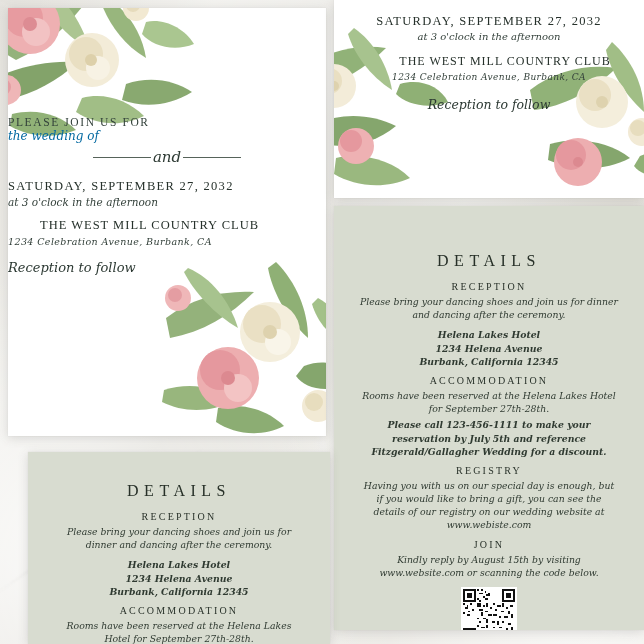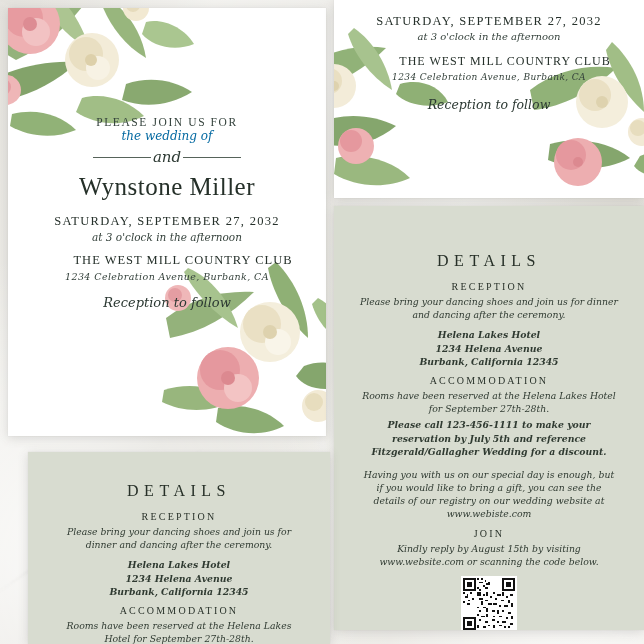--- a/index.html
+++ b/index.html
@@ -52,21 +52,20 @@
   #card-invitation-main { left: 8px;   top: 8px;   width: 318px; height: 428px; background: #ffffff; }
   #card-invitation-detail-top { left: 334px; top: 0px;   width: 310px; height: 198px; background: #ffffff; }
   #card-details-right { left: 334px; top: 206px; width: 310px; height: 424px; background: #d8dcd0; }
   #card-details-bottom { left: 28px;  top: 452px; width: 302px; height: 192px; background: #d8dcd0; }
 
   
   .inv-inner {
     position: absolute;
     left: 0; right: 0;
     top: 108px;
-    text-align: center;
     z-index: 5;
   }
   .join-line {
     font-size: 11.5px;
     letter-spacing: 1.6px;
     color: #32403a;
     font-family: "Liberation Serif", serif;
   }
   .wedding-of {
     font-size: 12px;
@@ -281,21 +280,20 @@
     </svg>
 
     <div class="inv-inner">
       <div class="join-line">PLEASE JOIN US FOR</div>
       <div class="wedding-of">the wedding of</div>
       <div class="amp-row">
         <span class="amp-rule"></span>
         <span class="amp">and</span>
         <span class="amp-rule"></span>
       </div>
-      <div class="name">Wynstone Miller</div>
       <div class="date-line">SATURDAY, SEPTEMBER 27, 2032</div>
       <div class="time-line">at 3 o'clock in the afternoon</div>
       <div class="venue-line">THE WEST MILL COUNTRY CLUB</div>
       <div class="address-line">1234 Celebration Avenue, Burbank, CA</div>
       <div class="rsvp-script">Reception to follow</div>
     </div>
   </div>
 
   <div class="card" id="card-invitation-detail-top">
 
@@ -365,20 +363,21 @@
       <div class="sec-text bold">Burbank, California 12345</div>
       <div class="gap-s"></div>
 
       <div class="sec-head">ACCOMMODATION</div>
       <div class="gap-xs"></div>
       <div class="sec-text">Rooms have been reserved at the Helena Lakes Hotel for September 27th-28th.</div>
       <div class="gap-xs"></div>
       <div class="sec-text bold">Please call 123-456-1111 to make your reservation by July 5th and reference Fitzgerald/Gallagher Wedding for a discount.</div>
       <div class="gap-s"></div>
 
+      <div class="sec-head">REGISTRY</div>
       <div class="gap-xs"></div>
       <div class="sec-text">Having you with us on our special day is enough, but if you would like to bring a gift, you can see the details of our registry on our wedding website at www.webiste.com</div>
       <div class="gap-s"></div>
 
       <div class="sec-head">JOIN</div>
       <div class="gap-xs"></div>
       <div class="sec-text">Kindly reply by August 15th by visiting www.website.com or scanning the code below.</div>
 
       <div class="qr">
         <svg width="52" height="52" viewBox="0 0 29 29" shape-rendering="crispEdges">

